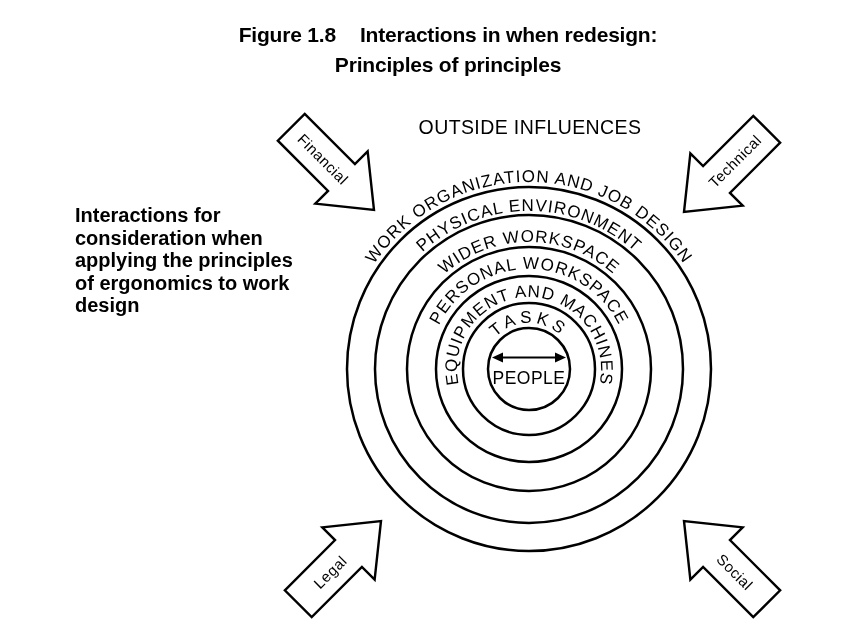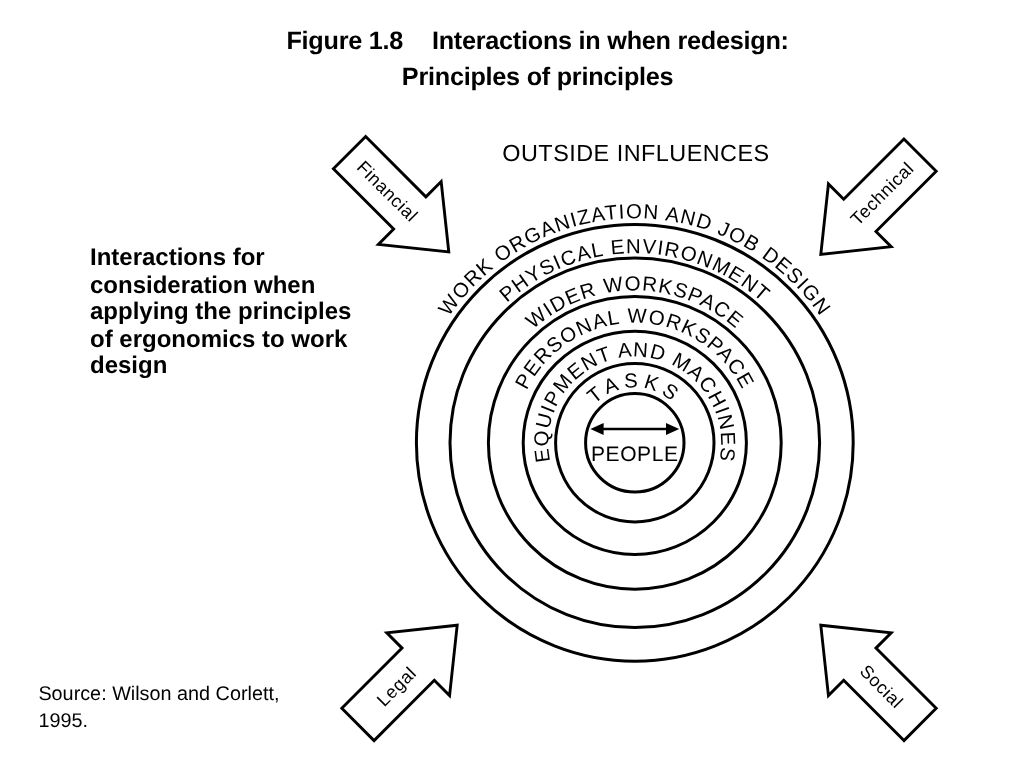--- a/index.html
+++ b/index.html
@@ -65,22 +65,20 @@
     <div><span>Figure 1.8</span><span class="figure-gap"></span><span>Interactions in when redesign:</span></div>
     <div>Principles of principles</div>
   </div>
 
   <div class="side-note">Interactions for
 consideration when
 applying the principles
 of ergonomics to work
 design</div>
 
-  <div class="source-note">Source: Wilson and Corlett,
-1995.</div>
 
   <svg class="diagram" width="862" height="636" viewBox="0 0 862 636">
 
     <defs>
       <path id="arc-workorg" d="M 367.1 462.5 A 187 187 0 1 1 690.9 462.5"></path>
       <path id="arc-physical" d="M 392.2 448 A 158 158 0 1 1 665.8 448"></path>
       <path id="arc-wider" d="M 419.0 432.5 A 127 127 0 1 1 639.0 432.5"></path>
       <path id="arc-personal" d="M 442.4 419 A 100 100 0 1 1 615.6 419"></path>
       <path id="arc-equipment" d="M 466.6 405 A 72 72 0 1 1 591.4 405"></path>
       <path id="arc-tasks" d="M 489.2 392 A 46 46 0 1 1 568.8 392"></path>

